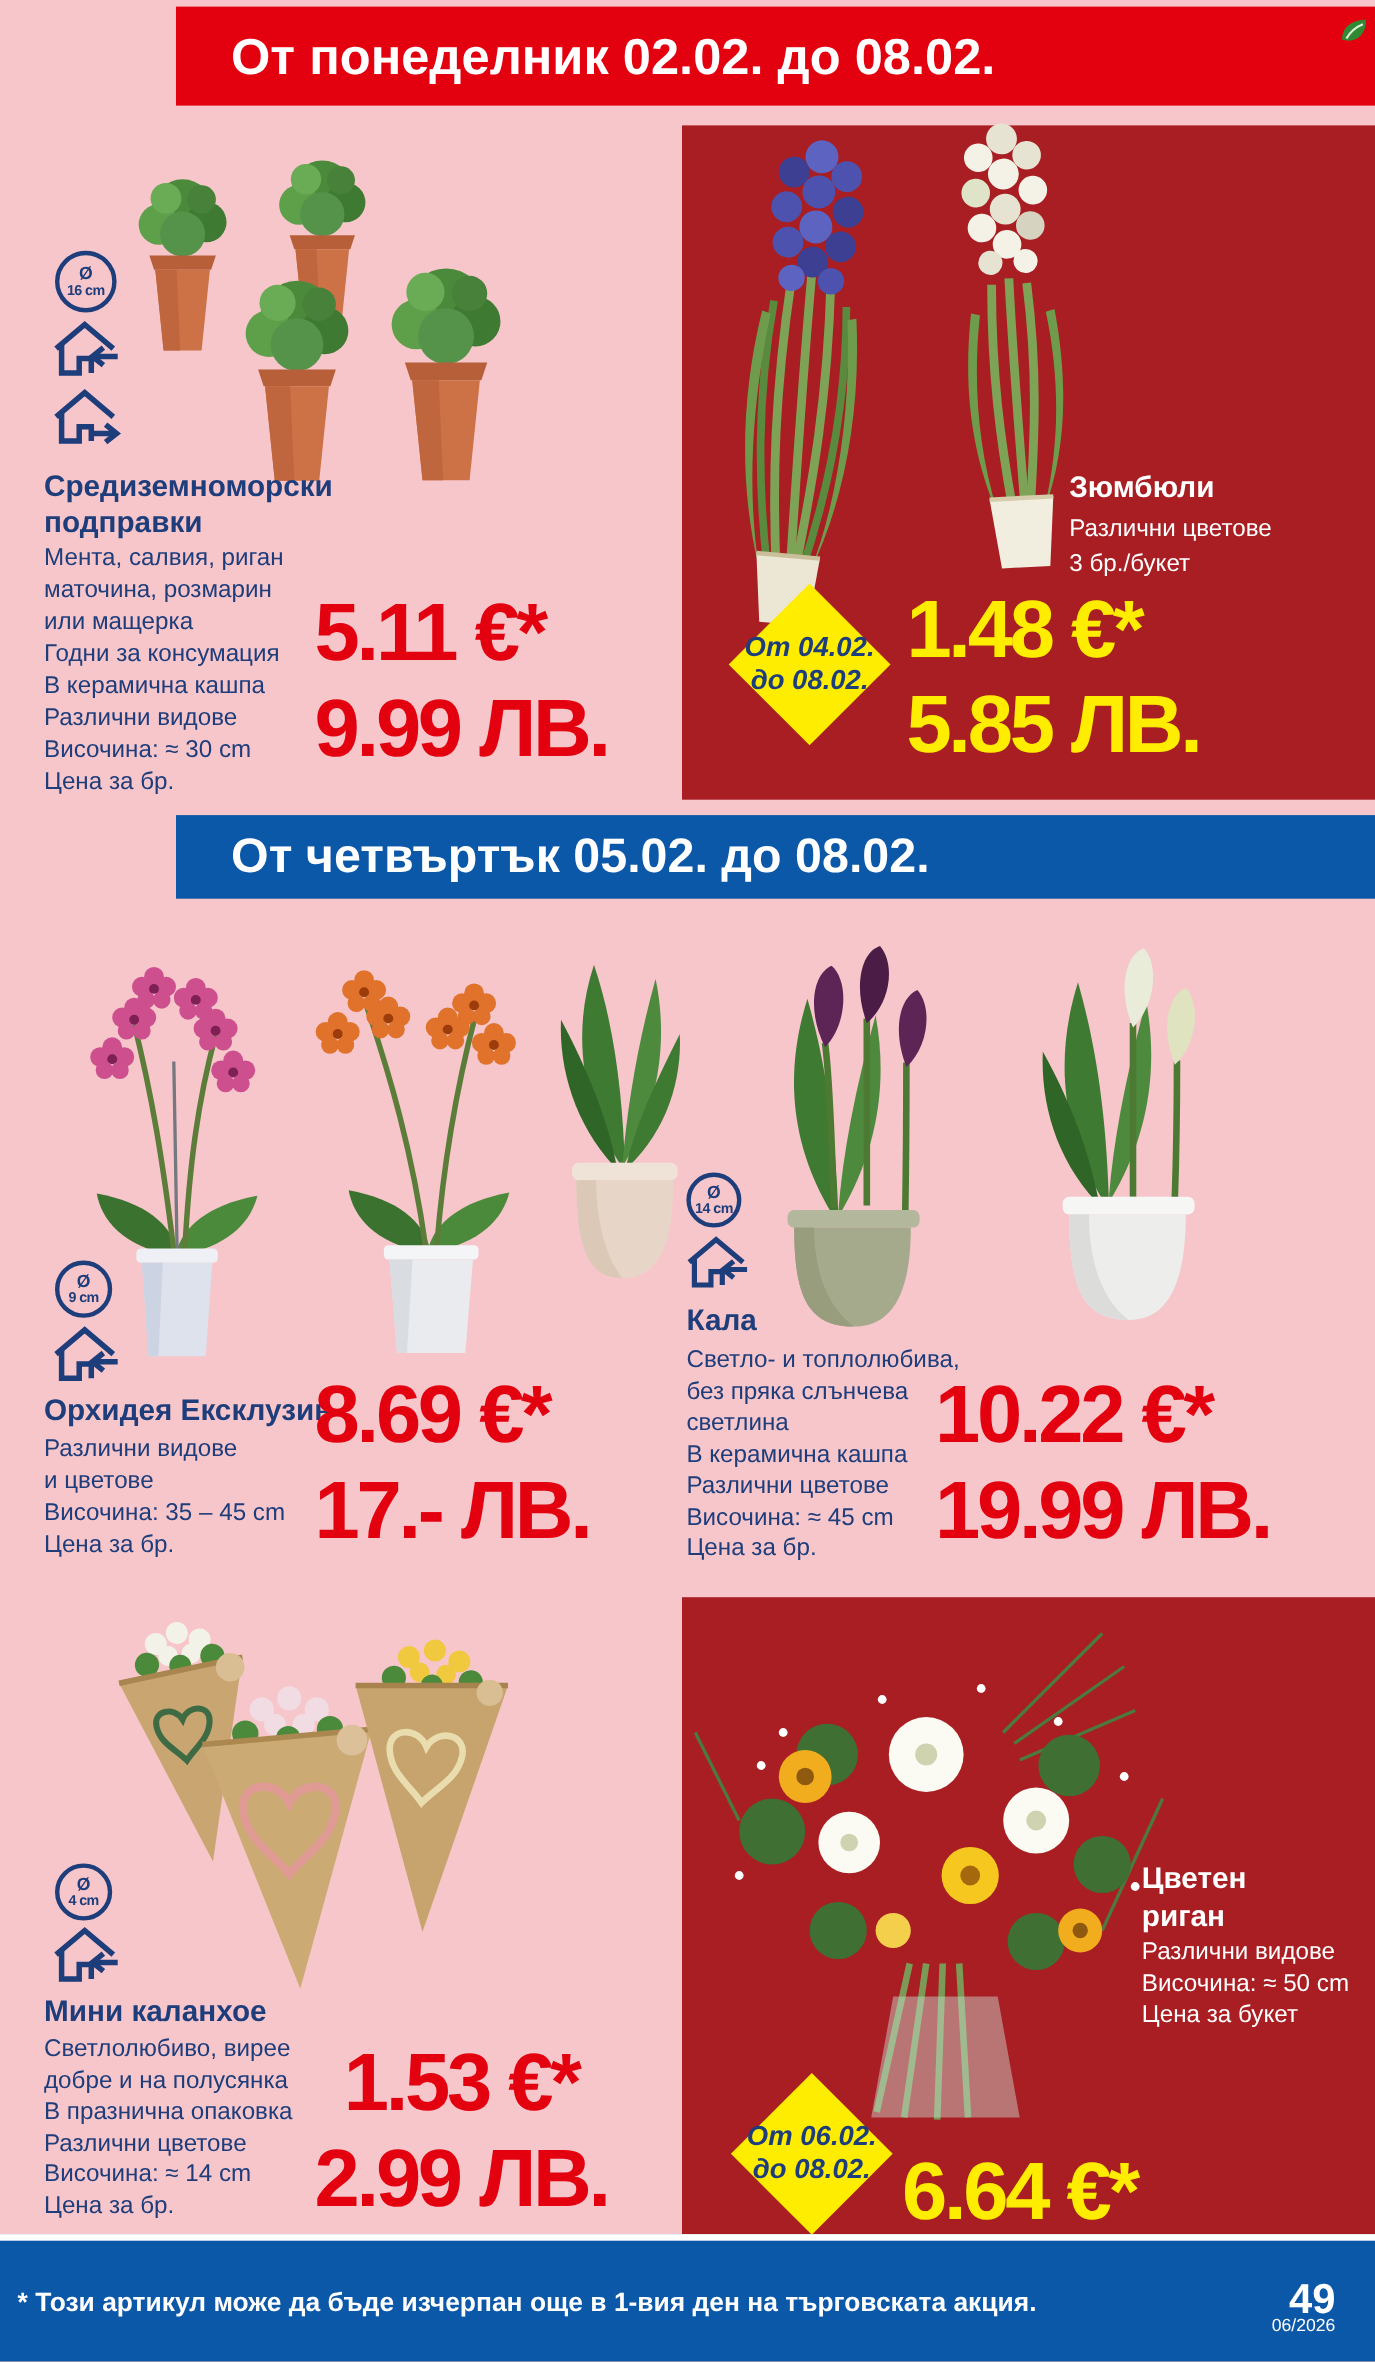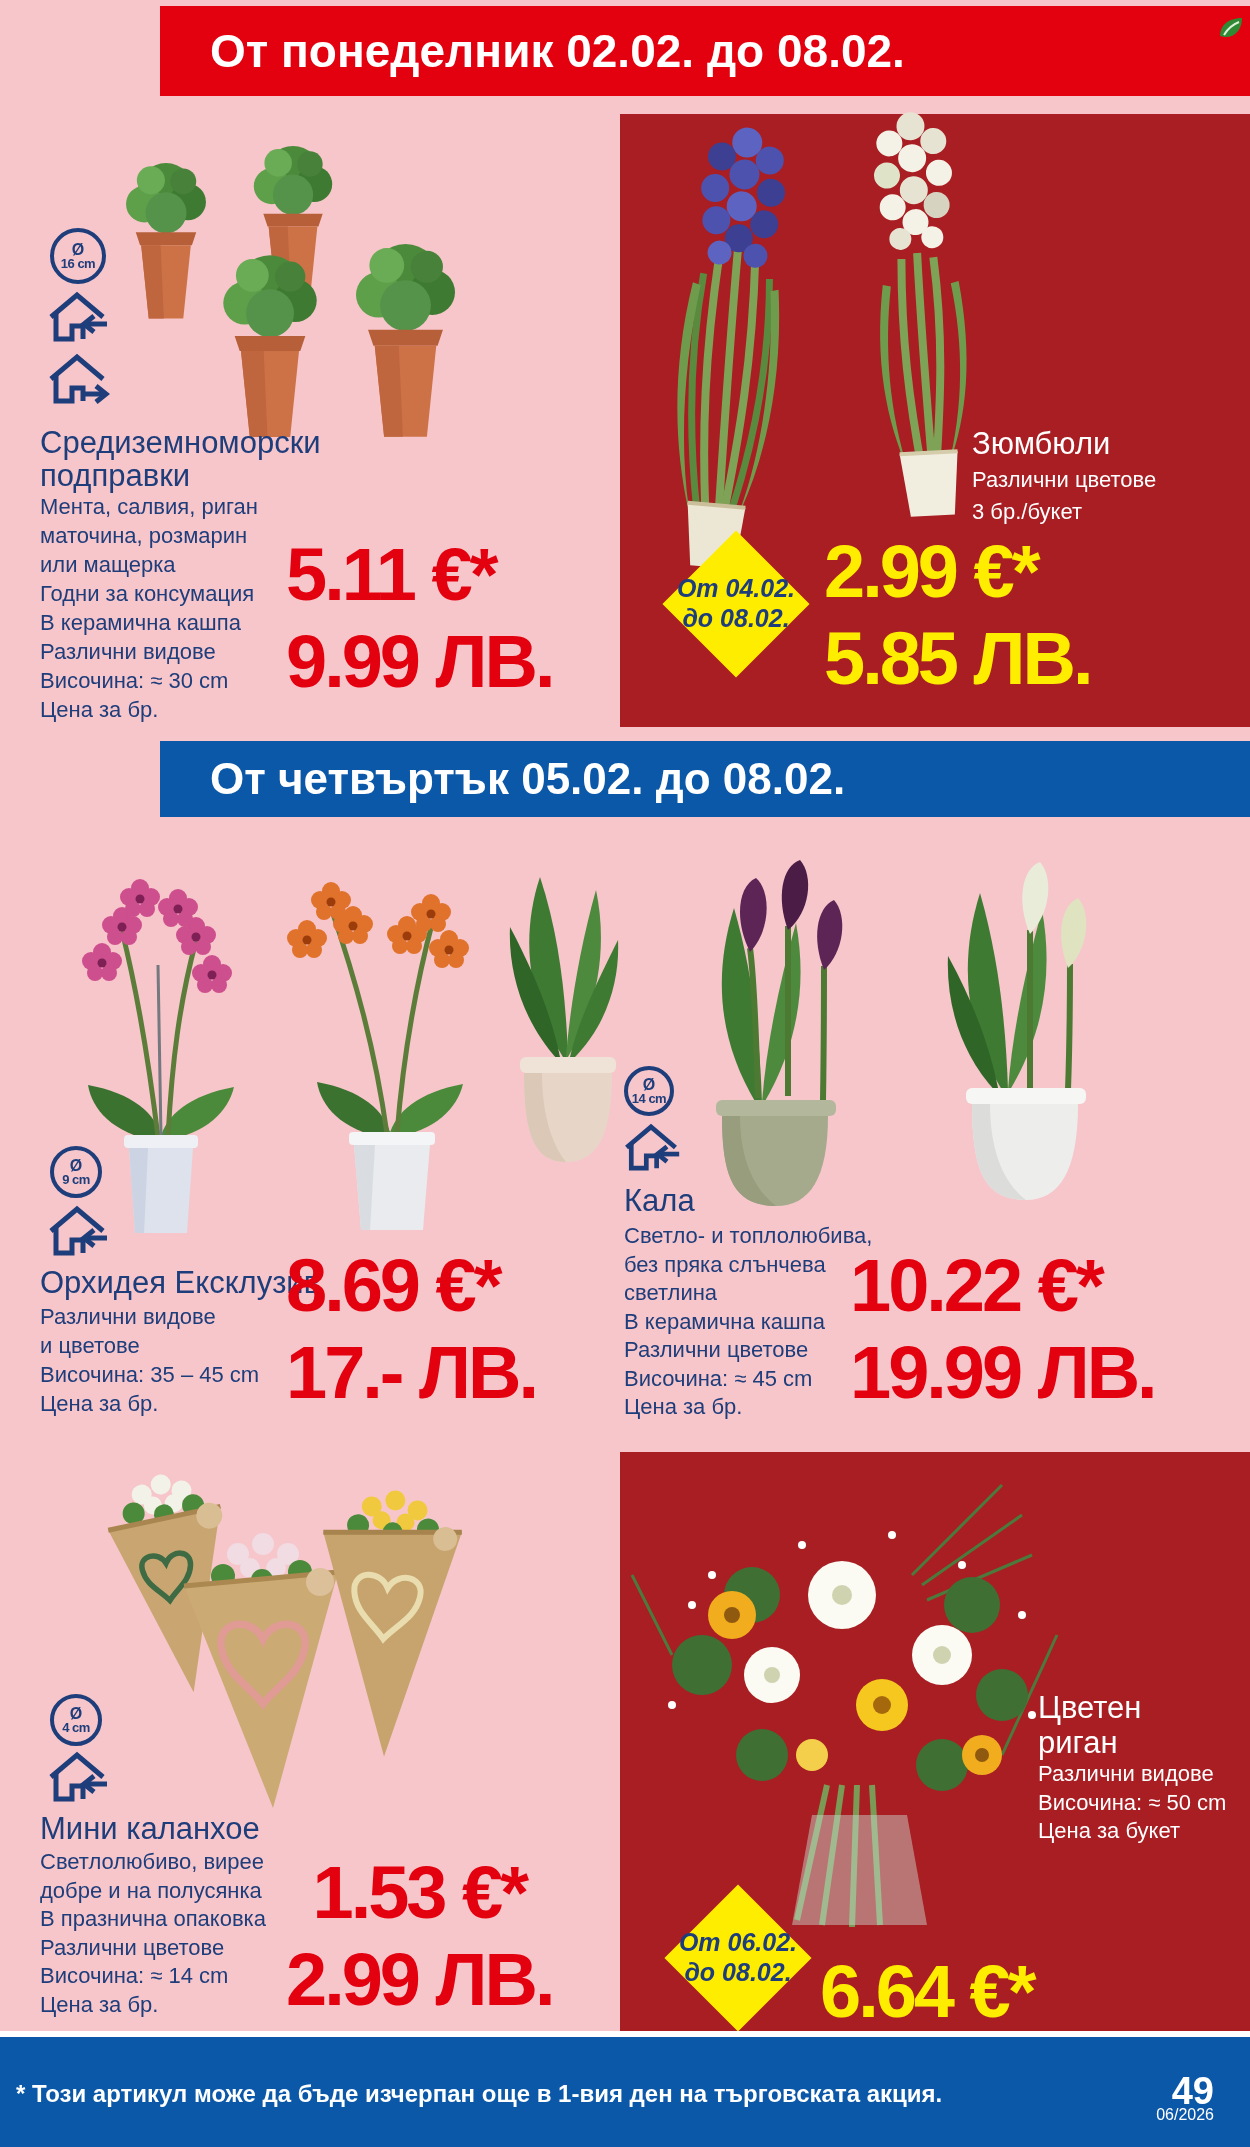--- a/index.html
+++ b/index.html
@@ -8,21 +8,21 @@
   }
   html,body{margin:0;padding:0;background:#888;}
   .page{position:relative;width:1250px;height:2147px;background:var(--pink);
         overflow:hidden;font-family:"Liberation Sans",sans-serif;}
   .abs{position:absolute;}
   .banner{position:absolute;display:flex;align-items:center;color:#fff;
           font-weight:bold;white-space:nowrap;}
   .banner.red{background:var(--red);}
   .banner.blue{background:var(--blue);}
   .panel{position:absolute;background:var(--darkred);}
-  .title{position:absolute;color:var(--navy);font-weight:normal;font-size:31px;
+  .title{position:absolute;color:var(--navy);font-weight:bold;font-size:27px;
          line-height:33px;white-space:nowrap;}
   .title.white{color:#fff;line-height:35px;}
   .desc{position:absolute;color:var(--navy);font-size:22px;line-height:29px;
         white-space:nowrap;}
   .desc.white{color:#fff;}
   .price{position:absolute;color:var(--red);font-weight:bold;font-size:74px;
          letter-spacing:-3px;line-height:87px;white-space:nowrap;}
   .price.yellow{color:var(--yellow);}
   .dia{position:absolute;box-sizing:border-box;border:4px solid var(--navy);
        border-radius:50%;display:flex;flex-direction:column;align-items:center;
@@ -189,21 +189,21 @@
   <div class="desc white" style="left:972px;top:464px;line-height:32px;">
     <div>Различни цветове</div>
     <div>3 бр./букет</div>
   </div>
   <div class="diamond" style="left:684px;top:552px;"></div>
   <div class="diamond-label" style="left:660px;top:570px;width:152px;height:66px;">
     <div>От 04.02.</div>
     <div>до 08.02.</div>
   </div>
   <div class="price yellow" style="left:824px;top:528px;">
-    <div>2.99 €*</div>
+    <div>1.48 €*</div>
     <div>5.85 ЛВ.</div>
   </div>
 
   <div class="banner blue" style="left:160px;top:741px;width:1090px;height:76px;font-size:44px;padding-left:50px;">
     <span>От четвъртък 05.02. до 08.02.</span>
   </div>
 
   <svg class="plant" style="left:52px;top:845px;width:215px;height:390px" viewBox="0 0 215 390">
     <path d="M104 296 C 60 288 40 264 36 240 C 80 248 104 268 110 294 Z" fill="#3c7230"></path>
     <path d="M112 296 C 156 288 176 266 182 242 C 138 250 114 270 108 294 Z" fill="#4c8a3b"></path>

